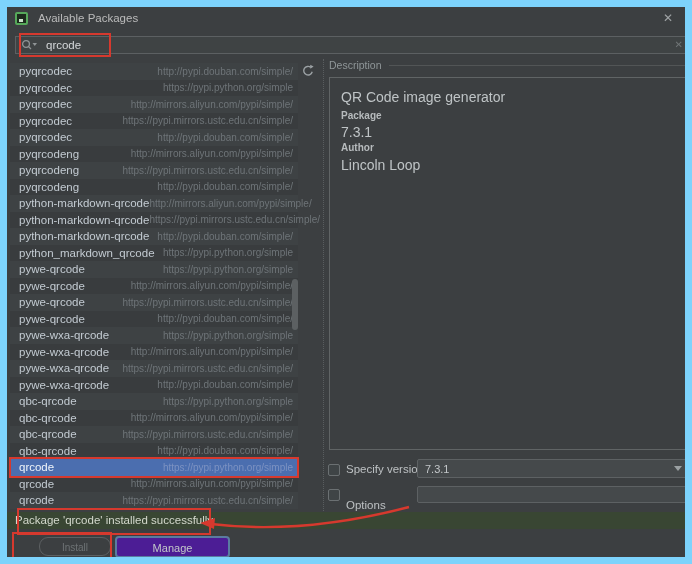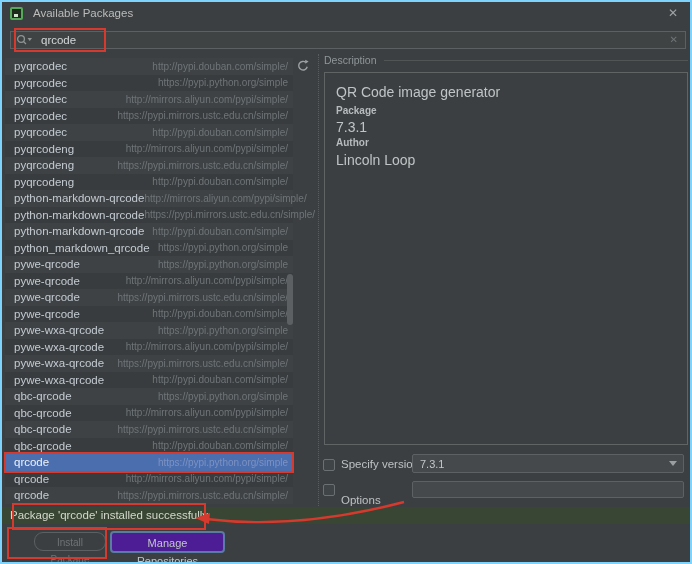--- a/index.html
+++ b/index.html
@@ -6,21 +6,21 @@
     --accent-red:#d6392e;
     --selection-blue:#4b6eaf;
     --status-green:#394633;
     --link-blue:#4a97e8;
   }
   *{box-sizing:border-box;}
   html,body{margin:0;padding:0;background:#2b2b2b;}
   body{font-family:"Liberation Sans",sans-serif;}
   .window{
     position:relative;width:692px;height:564px;background:#3c3f41;
-    overflow:hidden;border:2px solid #7dd3fc;
+    overflow:hidden;border:7px solid #7dd3fc;
   }
   
   .titlebar{position:absolute;left:0;top:0;width:100%;height:24px;display:flex;align-items:center;}
   .app-icon{position:absolute;left:8px;top:5px;width:13px;height:13px;background:#1d2b1d;
     border:2px solid #56a85a;border-radius:2px;}
   .app-icon::after{content:"";position:absolute;left:2px;bottom:1px;width:4px;height:3px;background:#cfe3cf;}
   .title-text{position:absolute;left:31px;top:5px;font-size:11.5px;color:#bbbbbb;}
   .close-x{position:absolute;right:12px;top:4px;font-size:12px;color:#9fa3a5;cursor:default;}
   
   .search-field{position:absolute;left:8px;top:29px;width:676px;height:18px;

